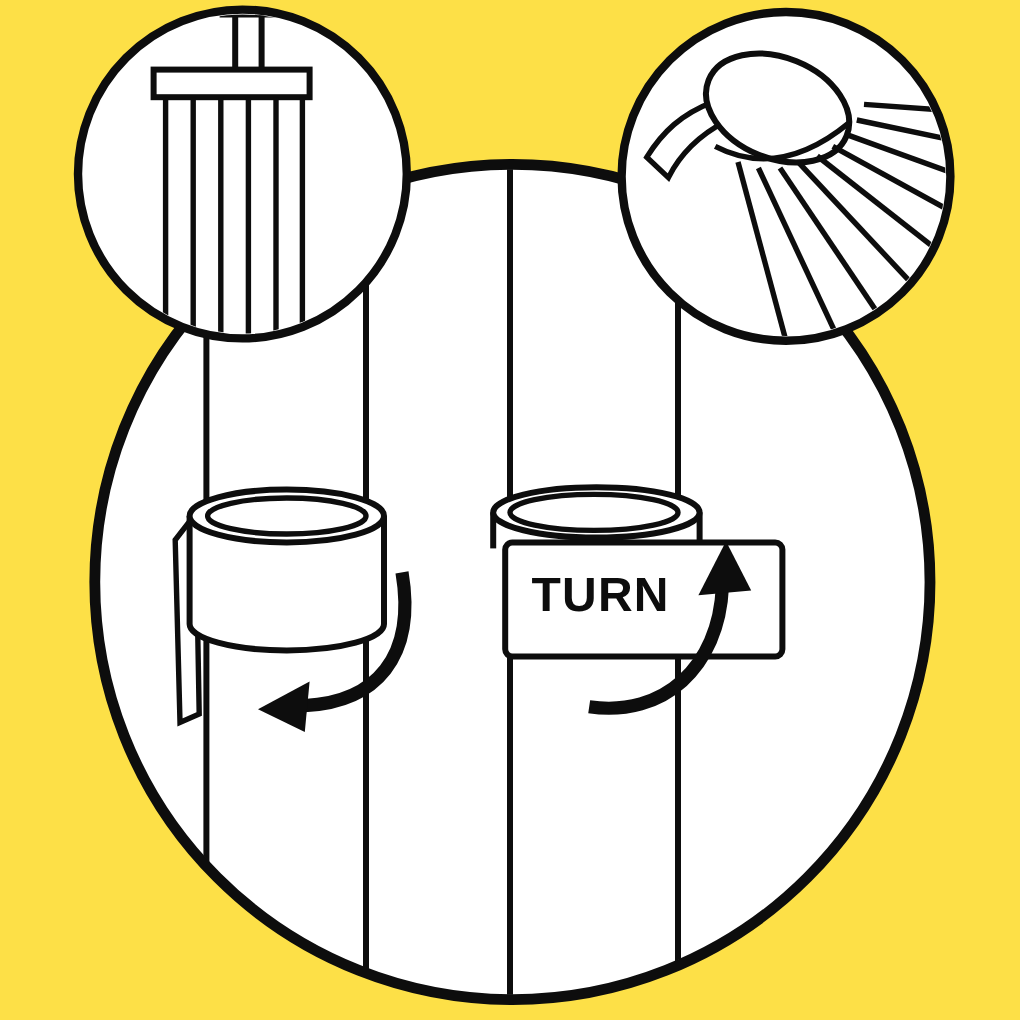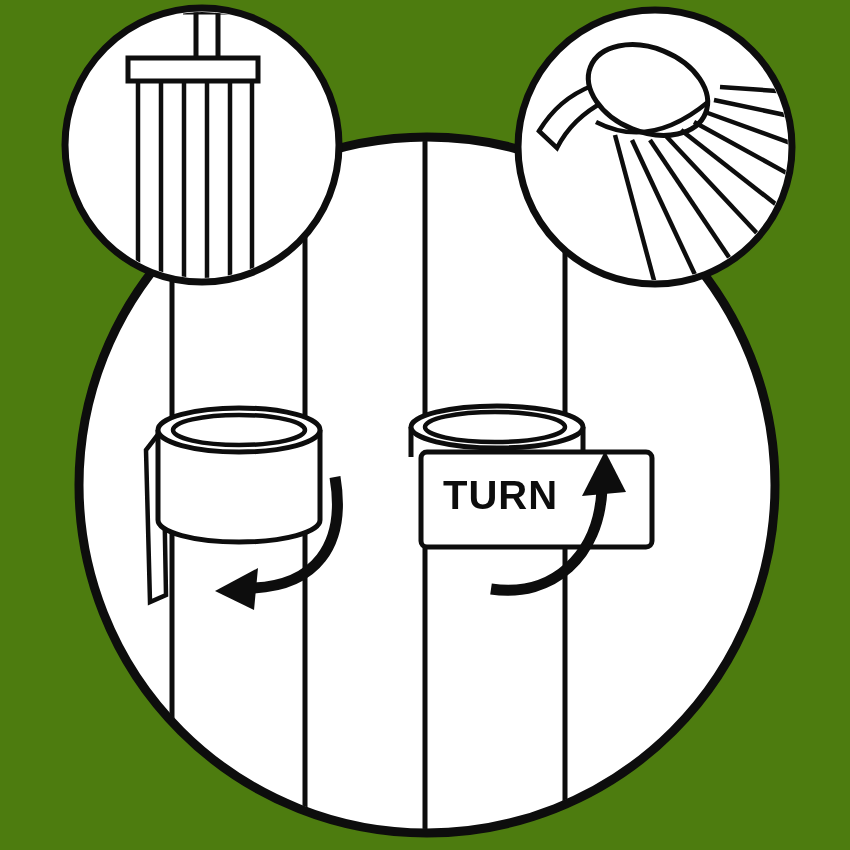--- a/index.html
+++ b/index.html
@@ -1,16 +1,16 @@
 <!DOCTYPE html>
 <html><head>
 <meta charset="utf-8">
 <style>
   html,body{margin:0;padding:0;background:#ffffff;}
-  .stage{width:850px;height:850px;position:relative;background:#4d7c0f;overflow:hidden;}
+  .stage{width:850px;height:850px;position:relative;background:#fde047;overflow:hidden;}
   svg{display:block;}
   .ln{stroke:#0d0d0d;fill:none;stroke-linecap:butt;}
   .fw{fill:#ffffff;}
   .fb{fill:#0d0d0d;stroke:none;}
   .s9{stroke-width:9;}
   .s7{stroke-width:7;}
   .s5{stroke-width:5;}
   .s4{stroke-width:4.5;}
   .s11{stroke-width:11;}
   .turn-text{

